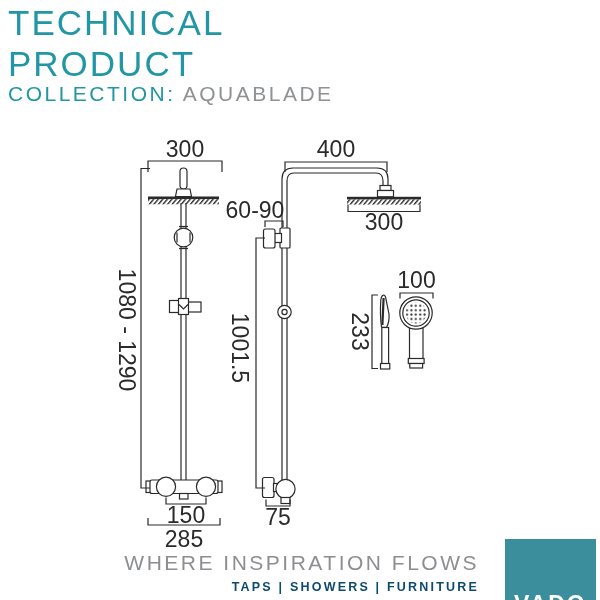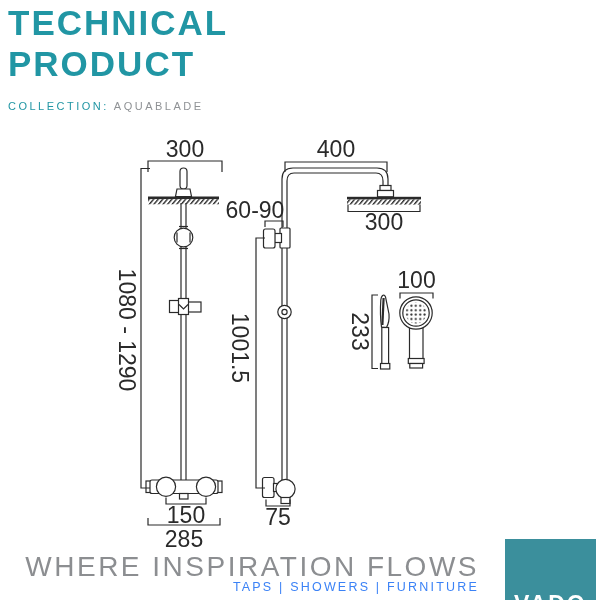--- a/index.html
+++ b/index.html
@@ -1,32 +1,32 @@
 <!DOCTYPE html>
 <html><head>
 <meta charset="utf-8">
 <style>
   html,body{margin:0;padding:0;background:#fff;}
   .page{position:relative;width:600px;height:600px;background:#fff;overflow:hidden;
         font-family:"Liberation Sans",sans-serif;}
   
   .sheet-header{position:absolute;left:8px;top:2px;}
-  .title-line{font-size:35px;line-height:41px;letter-spacing:2px;font-weight:700;
+  .title-line{font-size:35px;line-height:41px;letter-spacing:2px;font-weight:400;
               color:#2196A4;white-space:nowrap;}
-  .meta-line{font-size:11px;line-height:18px;letter-spacing:2.5px;white-space:nowrap;margin-top:13px;}
+  .meta-line{font-size:21px;line-height:18px;letter-spacing:2.5px;white-space:nowrap;margin-top:1px;}
   .meta-label{color:#2196A4;}
   .meta-value{color:#8F9295;}
   
   svg.canvas{position:absolute;left:0;top:0;}
   svg text{font-family:"Liberation Sans",sans-serif;}
   
-  .tagline{position:absolute;top:551px;right:121px;font-size:28px;letter-spacing:2.5px;
+  .tagline{position:absolute;top:551px;right:121px;font-size:21px;letter-spacing:2.5px;
            color:#8C8E91;white-space:nowrap;}
-  .categories{position:absolute;top:580px;right:121px;font-size:12.5px;font-weight:400;
-              letter-spacing:2.2px;color:#3b82f6;white-space:nowrap;}
+  .categories{position:absolute;top:580px;right:121px;font-size:12.5px;font-weight:700;
+              letter-spacing:2.2px;color:#0c4a6e;white-space:nowrap;}
   .vado-logo{position:absolute;top:539px;right:4px;width:91px;height:84px;
              background:#3B8F9C;border-radius:0 0 24px 0;margin-left:47px;}
   .vado-logo span{position:absolute;left:9px;bottom:5px;color:#ffffff;font-size:23px;
                   font-weight:700;letter-spacing:2px;}
 </style>
 </head>
 <body>
 
 <div class="page">
 

